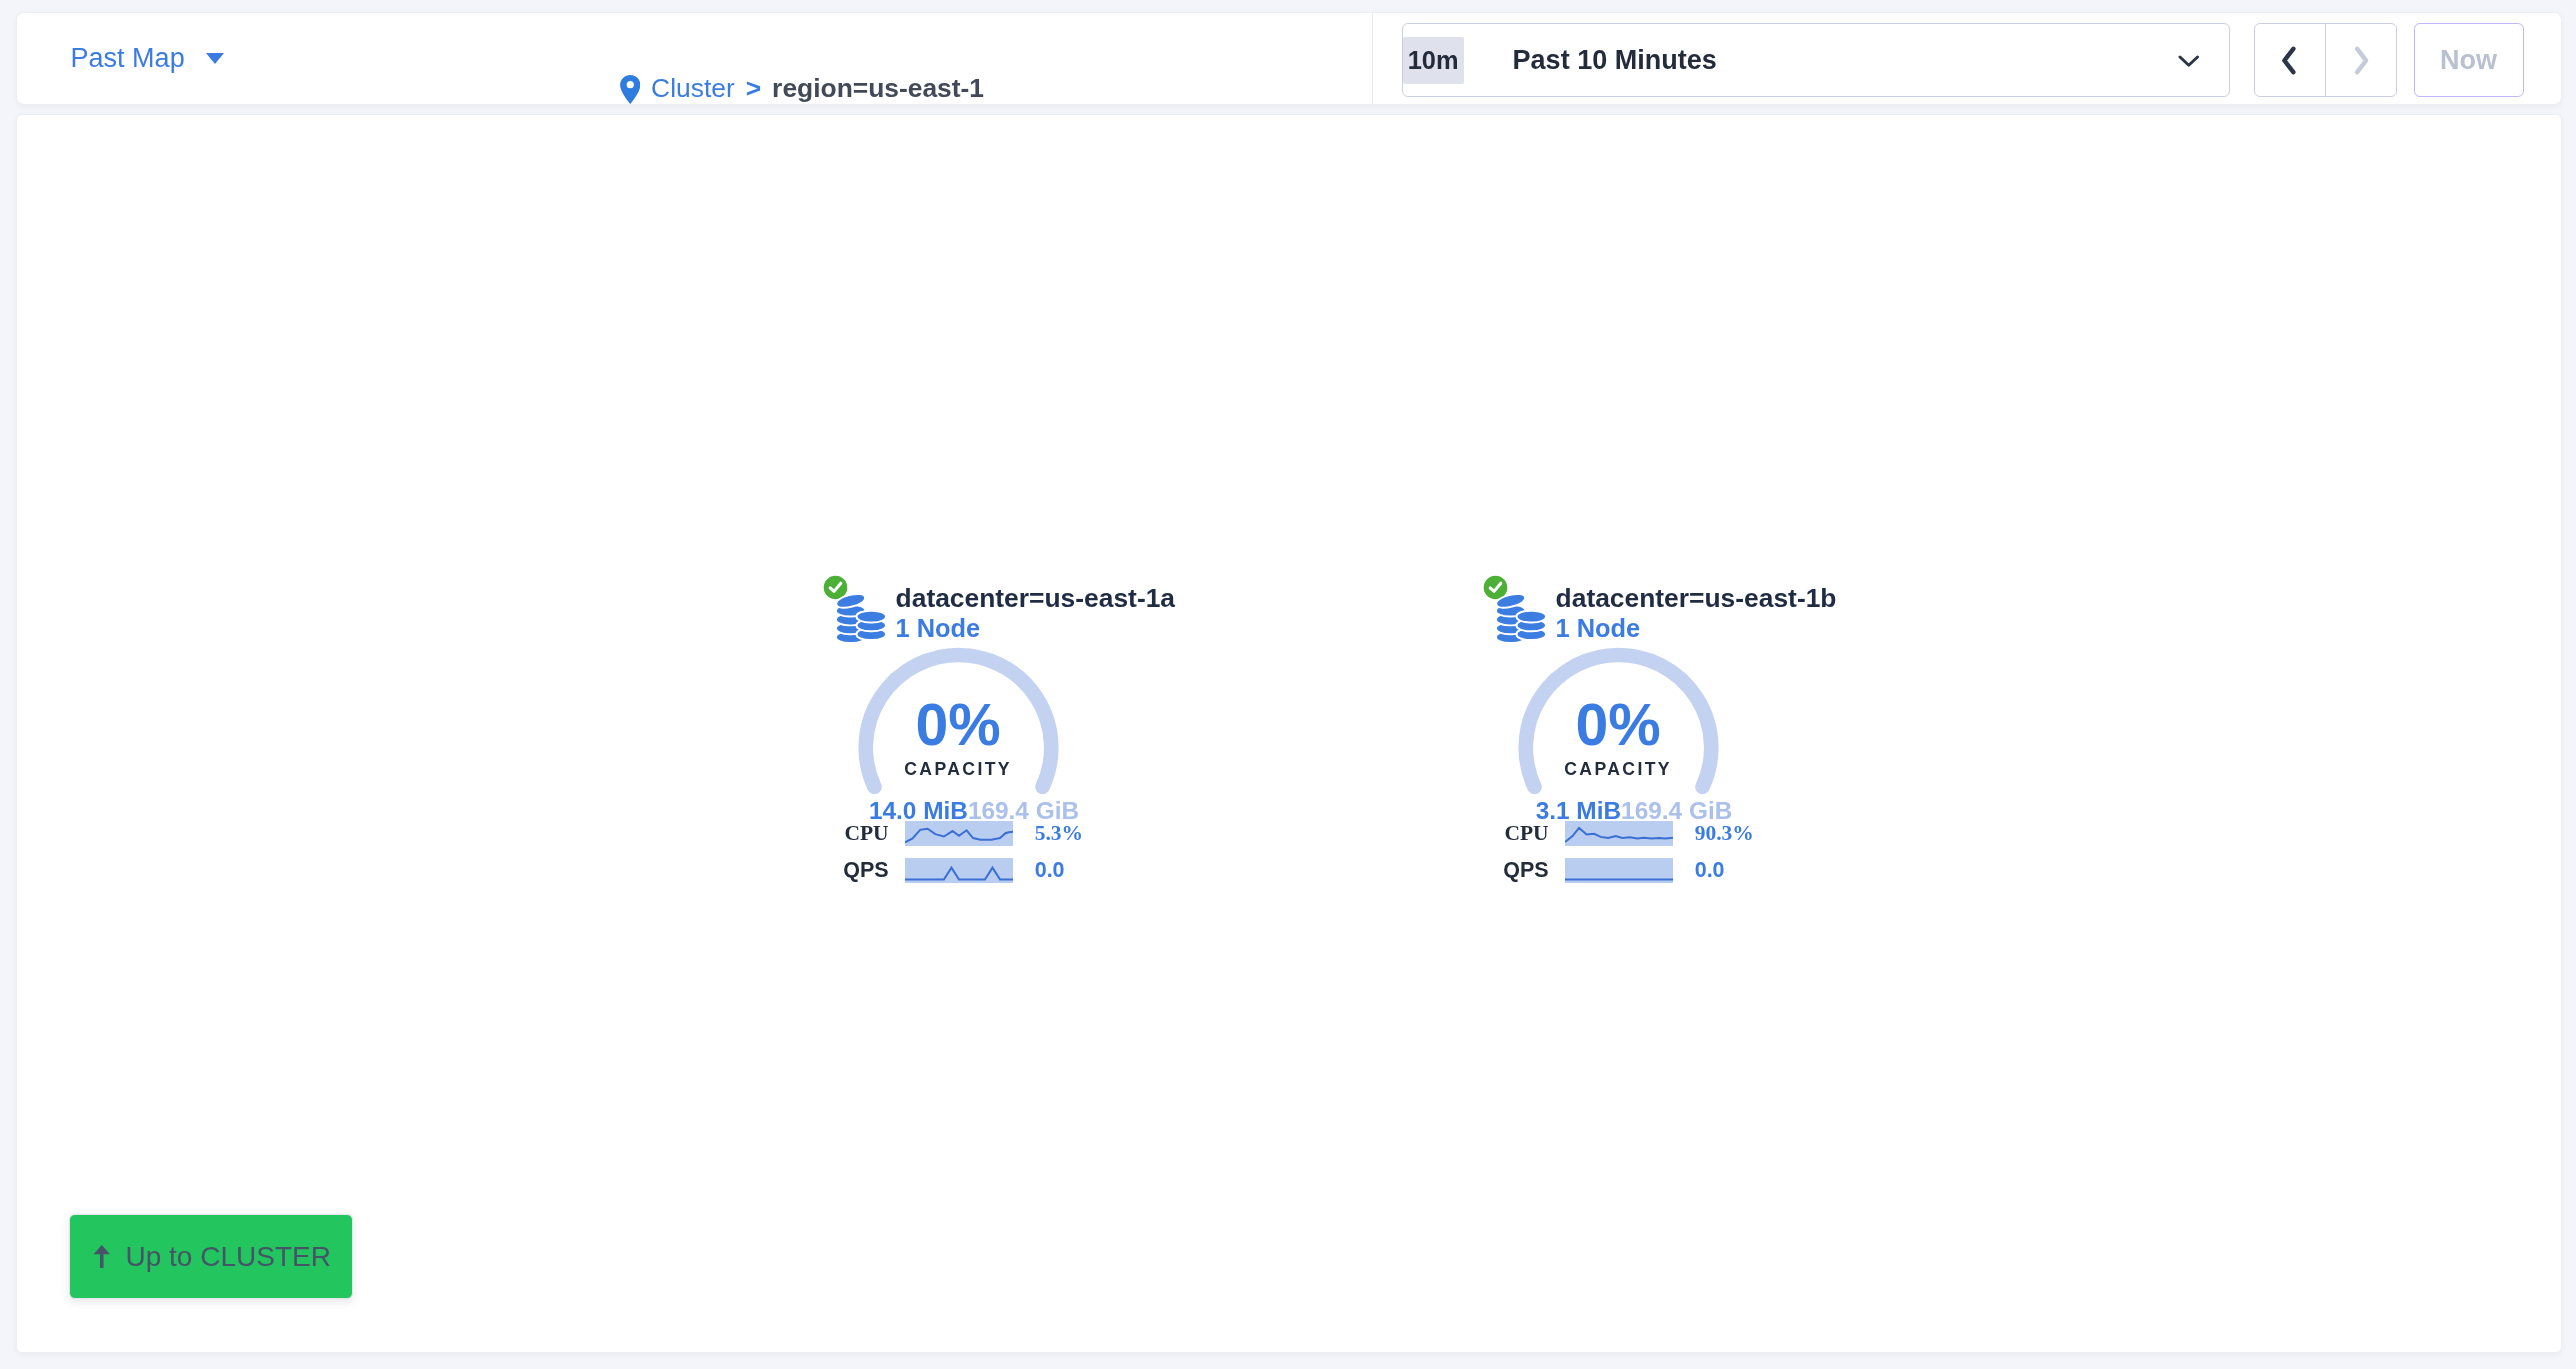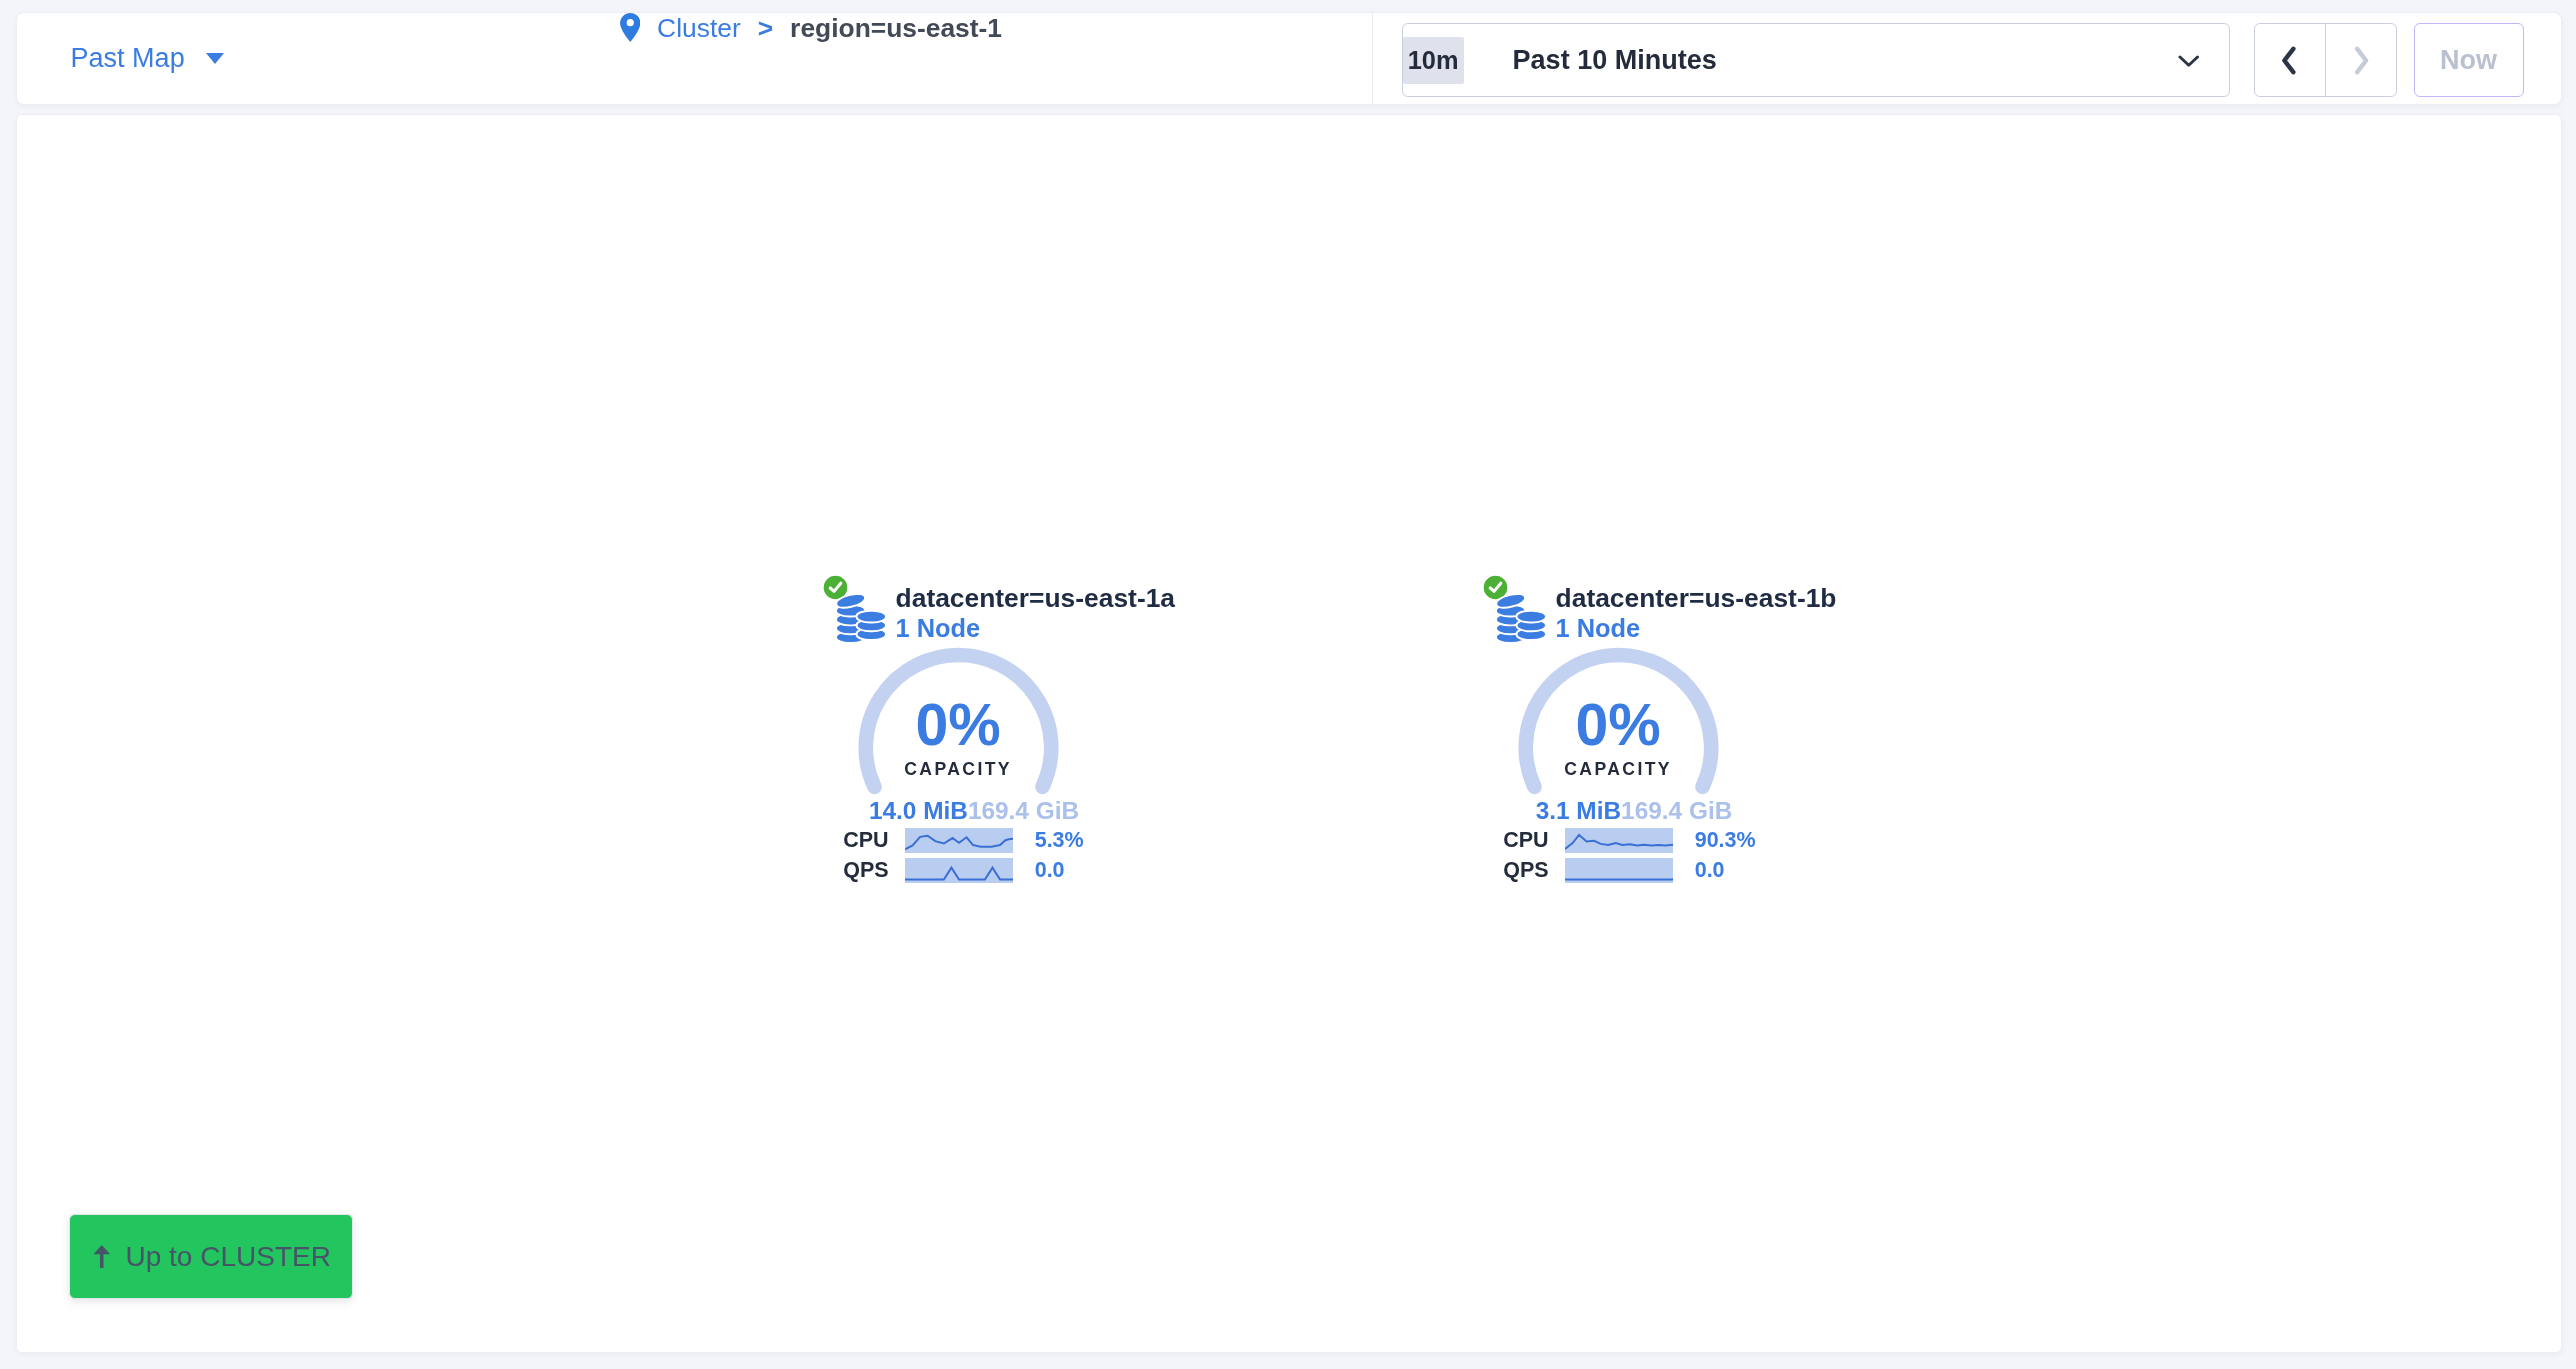--- a/index.html
+++ b/index.html
@@ -23,21 +23,21 @@
     display:flex; align-items:center; gap:21.5px; cursor:pointer;
   }
   .view-selector .label { font-size:27px; color:#3a7ce2; }
   .caret-down {
     width:0; height:0;
     border-left:9.8px solid transparent; border-right:9.8px solid transparent;
     border-top:11.7px solid #3a7ce2;
   }
   .breadcrumb {
     position:absolute; left:603px; top:0; height:100%;
-    display:flex; align-items:flex-start; gap:17px; font-size:26.4px;
+    display:flex; align-items:flex-end; gap:11px; font-size:26.4px;
   }
   .breadcrumb .link { color:#3a7ce2; cursor:pointer; }
   .breadcrumb .sep { color:#3a7ce2; font-weight:700; }
   .breadcrumb .current { color:#424a57; font-weight:700; }
   .header-divider {
     position:absolute; left:1355px; top:0; width:1px; height:100%;
     background:#e9ebf2;
   }
   .time-dropdown {
     position:absolute; left:1385px; top:10.8px; width:828px; height:74px;
@@ -80,21 +80,21 @@
   .gauge-text { position:absolute; left:35px; width:205px; text-align:center; }
   .gauge-pct { top:125px; font-size:59px; font-weight:700; color:#3b7ce2; line-height:59px; }
   .gauge-cap { top:188px; font-size:17.6px; font-weight:700; color:#242c3c; letter-spacing:2.4px; line-height:21.5px; }
   .gauge-stats {
     position:absolute; left:25.4px; top:226px; width:256px;
     display:flex; justify-content:center; font-size:24.4px; font-weight:600;
   }
   .cap-used { color:#3a7ce2; }
   .cap-total { color:#abc0ea; }
   .metric-row { position:absolute; left:0; display:flex; align-items:center; }
-  .metric-row.cpu { top:257px; }
+  .metric-row.cpu { top:250px;font-family:Liberation Serif, serif; }
   .metric-row.qps { top:287px; }
   .metric-label { width:68px; text-align:right; font-size:21.5px; font-weight:700; color:#242c3c; }
   .spark-box { margin-left:16.6px; width:108px; height:24.4px; background:#b9cdf0; }
   .spark-box svg { display:block; width:108px; height:24.4px; }
   .metric-value { margin-left:21.5px; font-size:21.5px; font-weight:700; color:#3a7ce2; }
   
   .up-btn {
     position:absolute; left:67px; top:1214px; width:284px; height:85px;
     background:#22c55e; border:1px solid #e3e6ed; border-radius:5.9px;
     box-shadow:0 2.9px 8.8px rgba(60,70,90,0.13);

